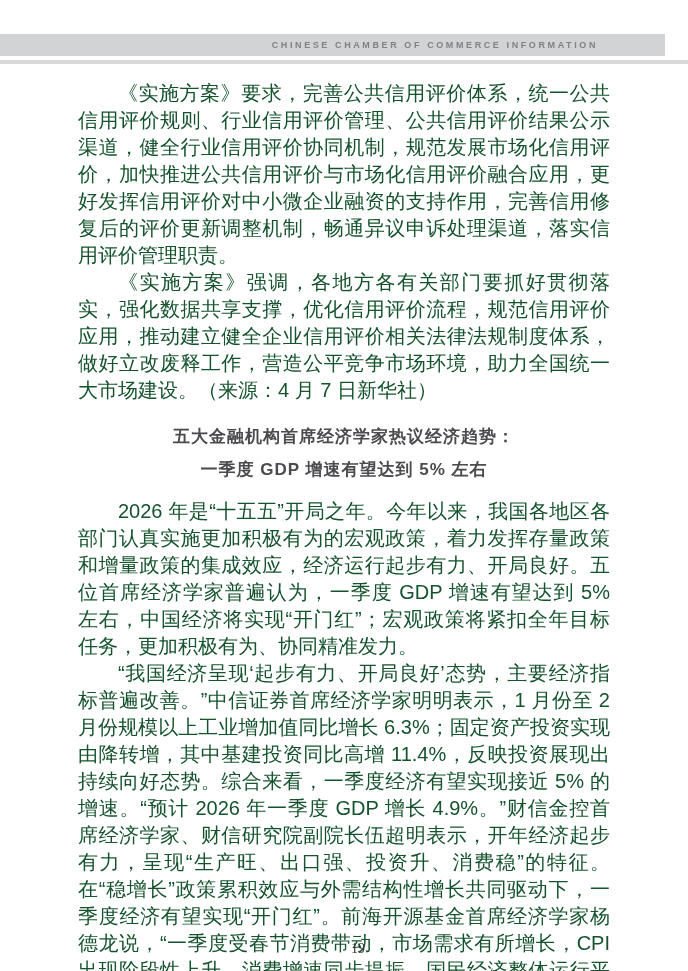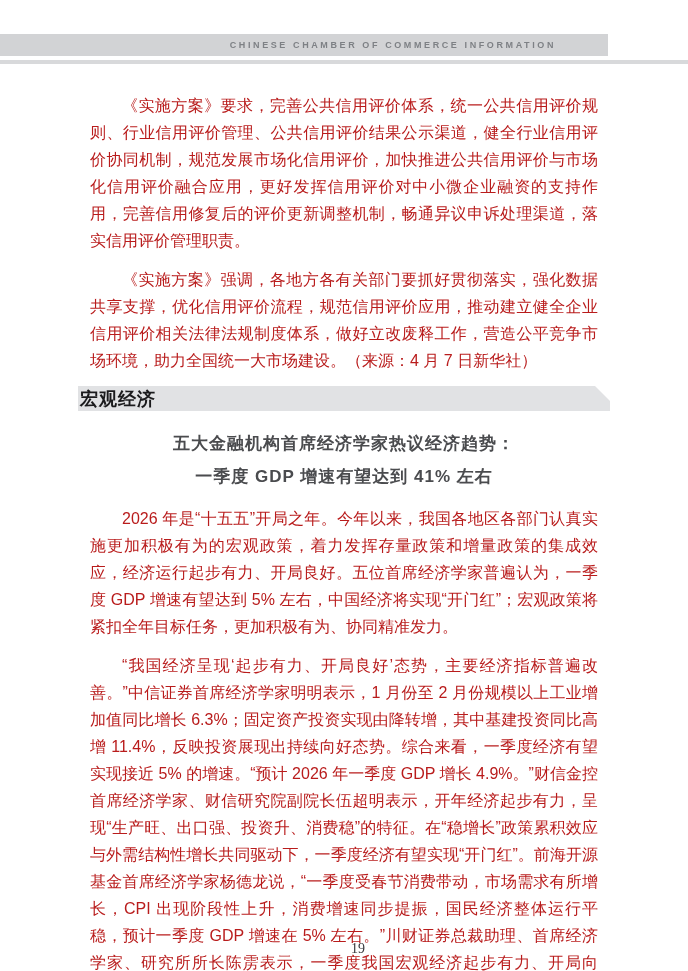--- a/index.html
+++ b/index.html
@@ -7,26 +7,26 @@
     position: relative;
     width: 688px;
     height: 971px;
     background: #ffffff;
     overflow: hidden;
     font-family: "Liberation Sans", "DejaVu Sans", sans-serif;
   }
   .header-band {
     position: absolute;
     top: 34px; left: 0;
-    width: 608px; height: 22px;
+    width: 665px; height: 22px;
     background: #d2d3d5;
     display: flex;
     align-items: center;
     justify-content: flex-end;
-    padding-right: 52px;
+    padding-right: 67px;
     box-sizing: border-box;
   }
   .header-text {
     font-size: 9px;
     font-weight: bold;
     letter-spacing: 2.6px;
     color: #7e8185;
     white-space: nowrap;
   }
   .header-rule {
@@ -34,24 +34,24 @@
     top: 60px; left: 0;
     width: 688px; height: 4px;
     background: #d8d9db;
   }
   .content {
     position: absolute;
     left: 78px; top: 80px;
     width: 532px;
   }
   .body-para {
-    margin: 12px;
-    font-size: 16px;
+    margin: 0;
+    font-size: 20px;
     line-height: 27px;
-    color: #b91c1c;
+    color: #14532d;
     text-align: justify;
     text-indent: 2em;
   }
   .section-bar {
     margin-top: 12px;
     height: 25px;
     background: #e1e2e4;
     clip-path: polygon(0 0, calc(100% - 15px) 0, 100% 15px, 100% 100%, 0 100%);
     display: flex;
     align-items: center;
@@ -94,27 +94,24 @@
     <span class="header-text">CHINESE CHAMBER OF COMMERCE INFORMATION</span>
   </div>
   <div class="header-rule"></div>
 
   <div class="content">
 
     <p class="body-para">《实施方案》要求，完善公共信用评价体系，统一公共信用评价规则、行业信用评价管理、公共信用评价结果公示渠道，健全行业信用评价协同机制，规范发展市场化信用评价，加快推进公共信用评价与市场化信用评价融合应用，更好发挥信用评价对中小微企业融资的支持作用，完善信用修复后的评价更新调整机制，畅通异议申诉处理渠道，落实信用评价管理职责。</p>
 
     <p class="body-para">《实施方案》强调，各地方各有关部门要抓好贯彻落实，强化数据共享支撑，优化信用评价流程，规范信用评价应用，推动建立健全企业信用评价相关法律法规制度体系，做好立改废释工作，营造公平竞争市场环境，助力全国统一大市场建设。（来源：4 月 7 日新华社）</p>
 
-    <div class="section-bar">
-      <span class="section-label">宏观经济</span>
-    </div>
 
     <div class="article-title">
       <div class="title-line">五大金融机构首席经济学家热议经济趋势：</div>
-      <div class="title-line">一季度 GDP 增速有望达到 41% 左右</div>
+      <div class="title-line">一季度 GDP 增速有望达到 5% 左右</div>
     </div>
 
     <p class="body-para">2026 年是“十五五”开局之年。今年以来，我国各地区各部门认真实施更加积极有为的宏观政策，着力发挥存量政策和增量政策的集成效应，经济运行起步有力、开局良好。五位首席经济学家普遍认为，一季度 GDP 增速有望达到 5% 左右，中国经济将实现“开门红”；宏观政策将紧扣全年目标任务，更加积极有为、协同精准发力。</p>
 
     <p class="body-para">“我国经济呈现‘起步有力、开局良好’态势，主要经济指标普遍改善。”中信证券首席经济学家明明表示，1 月份至 2 月份规模以上工业增加值同比增长 6.3%；固定资产投资实现由降转增，其中基建投资同比高增 11.4%，反映投资展现出持续向好态势。综合来看，一季度经济有望实现接近 5% 的增速。“预计 2026 年一季度 GDP 增长 4.9%。”财信金控首席经济学家、财信研究院副院长伍超明表示，开年经济起步有力，呈现“生产旺、出口强、投资升、消费稳”的特征。在“稳增长”政策累积效应与外需结构性增长共同驱动下，一季度经济有望实现“开门红”。前海开源基金首席经济学家杨德龙说，“一季度受春节消费带动，市场需求有所增长，CPI 出现阶段性上升，消费增速同步提振，国民经济整体运行平稳，预计一季度 GDP 增速在 5% 左右。”川财证券总裁助理、首席经济学家、研究所所长陈雳表示，一季度我国宏观经济起步有力、开局向好，主要指标企稳、结构持续优化、市场预期改善，工业生产加快恢复，装备制造业与高技术制造业增势强劲，消费市场稳步增长，物价水平温和上升，就业民生保障有力，新质生产力加快培育壮大，经济运行呈现稳中有进、进中提质的良好态势，为实现全年增长目标奠定了坚实基础。</p>
 
     <p class="body-para">2026 年《政府工作报告》提出“今年发展主要预期目标是：经济增长 4.5%—5%，在实际工作中努力争取更好结果”，同时明确“实施更加积极有为的宏观政策，增强政策前瞻性针对性协同性”。陈雳预计，宏观政策将始终紧扣全年目标任务，更加积极有为、协同精准发</p>
 
   </div>
 

